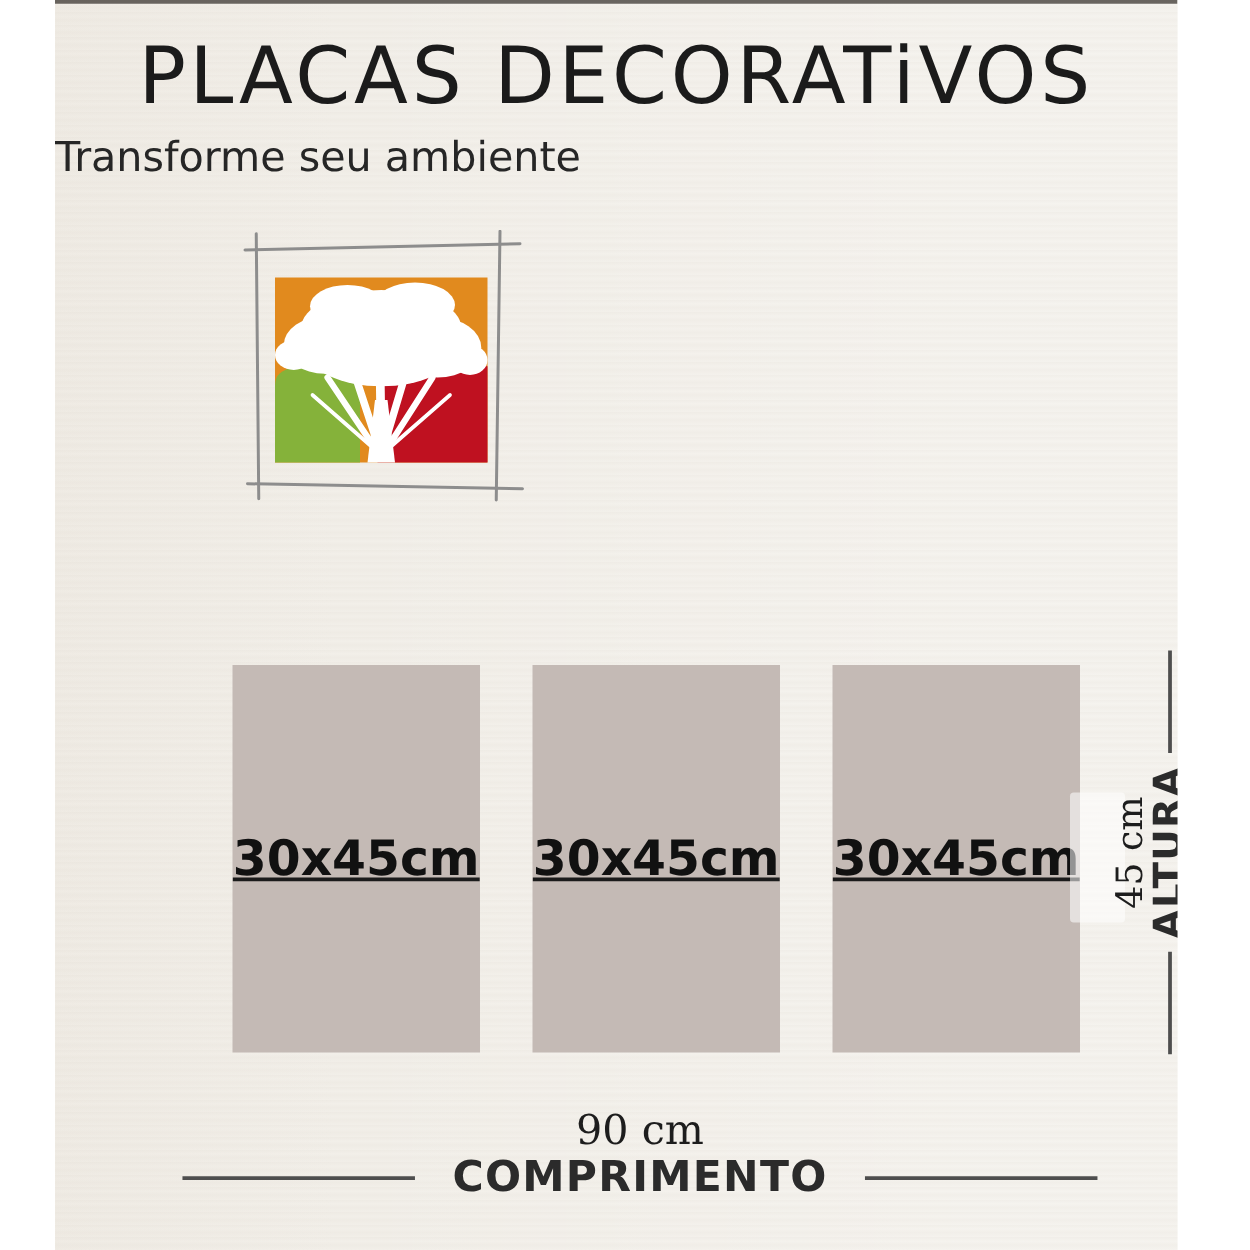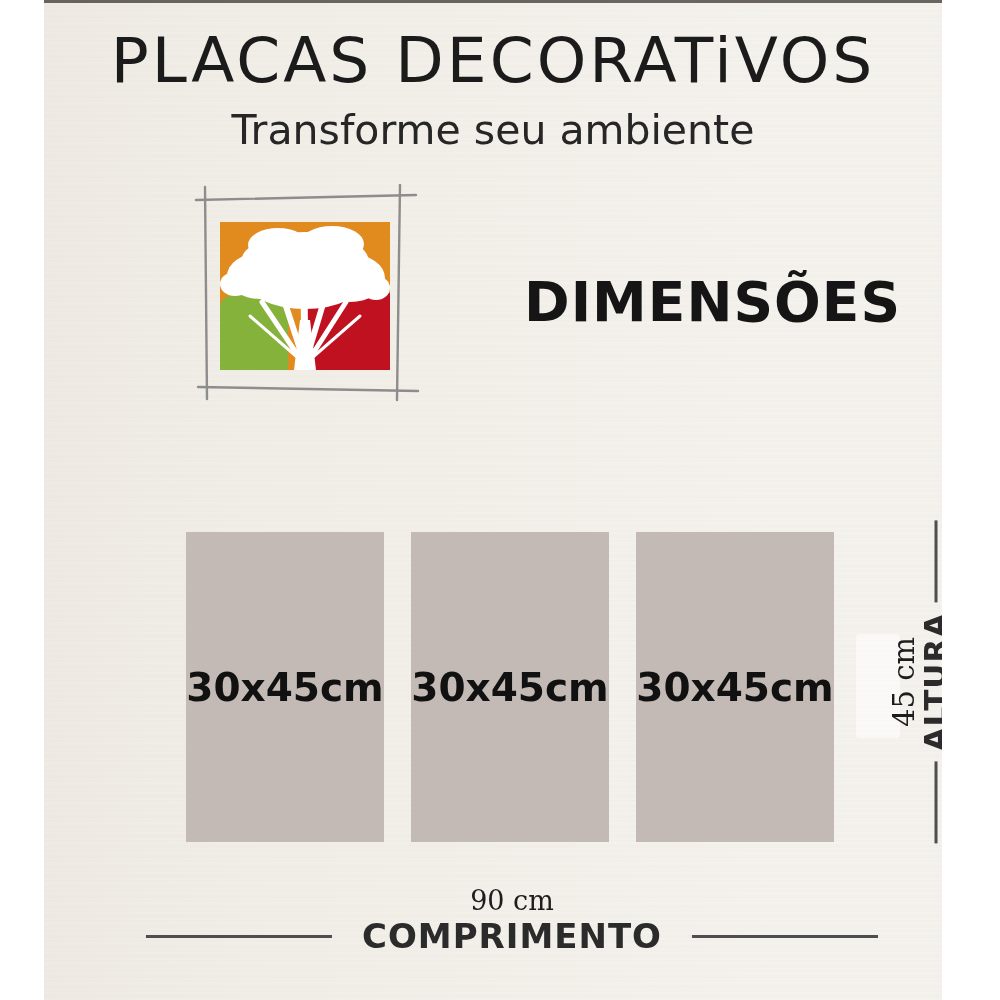--- a/index.html
+++ b/index.html
@@ -23,22 +23,21 @@
   }
   .title{
     position:absolute;top:24px;left:0;width:100%;
     text-align:center;
     font-size:63px;font-weight:400;letter-spacing:3px;
     color:var(--text-dark,#191919);
     white-space:nowrap;
   }
   .subtitle{
     position:absolute;top:106px;left:0;width:100%;
-    text-align:center;
-    font-size:41px;font-weight:400;
+    font-size:33px;font-weight:400;
     color:#262626;
   }
   .logo-block{
     position:absolute;left:146px;top:184px;
     width:232px;height:218px;
   }
   .frame-line{stroke:#8d8d8d;stroke-width:2.4;stroke-linecap:round;fill:none;}
   .logo-orange{fill:var(--logo-orange,#e18a1e);}
   .logo-green{fill:var(--logo-green,#85b23a);}
   .logo-red{fill:var(--logo-red,#bf1120);}
@@ -51,21 +50,21 @@
     white-space:nowrap;
   }
   .dimensions-heading{
     position:absolute;left:480px;top:270px;
     font-size:55px;font-weight:bold;letter-spacing:1px;
     color:#151515;
     white-space:nowrap;
   }
   .plaques-row{
     position:absolute;left:142px;top:532px;
-    display:flex;gap:27px;
+    display:flex;gap:42px;text-decoration:underline;
   }
   .plaque{
     width:198px;height:310px;
     background:var(--plaque-fill,#c4bab5);
     display:flex;align-items:center;justify-content:center;
   }
   .plaque-label{
     font-size:39px;font-weight:bold;color:#111111;
     white-space:nowrap;
   }
@@ -91,21 +90,21 @@
   .dim-label{
     font-weight:bold;letter-spacing:1px;color:#2b2b2b;
   }
   .altura-text .dim-label{font-size:31px;}
   .comprimento-dim{
     position:absolute;left:468px;top:886px;
     transform:translateX(-50%);
     display:flex;flex-direction:column;align-items:center;
     line-height:1.1;
   }
-  .comprimento-dim .dim-value{font-size:27px;}
+  .comprimento-dim .dim-value{font-size:33px;}
   .bottom-row{
     display:flex;flex-direction:row;align-items:center;gap:30px;margin-top:2px;
   }
   .bottom-row .dim-line{width:186px;}
   .bottom-row .dim-label{font-size:34px;white-space:nowrap;}
   .highlight-sticker{
     position:absolute;left:812px;top:634px;width:44px;height:104px;
     background:rgba(255,255,255,0.55);border-radius:3px;
   }
 </style>
@@ -151,21 +150,20 @@
       <g>
         <path class="frame-line" d="M6,16 L226,11"></path>
         <path class="frame-line" d="M8,203 L228,207"></path>
         <path class="frame-line" d="M15,3 L17,215"></path>
         <path class="frame-line" d="M210,1 L207,216"></path>
       </g>
     </svg>
   </div>
 
 
-  <div class="dimensions-heading">DIMENSÕES</div>
 
   <div class="plaques-row">
     <div class="plaque">
       <span class="plaque-label">30x45cm</span>
     </div>
     <div class="plaque">
       <span class="plaque-label">30x45cm</span>
     </div>
     <div class="plaque">
       <span class="plaque-label">30x45cm</span>

